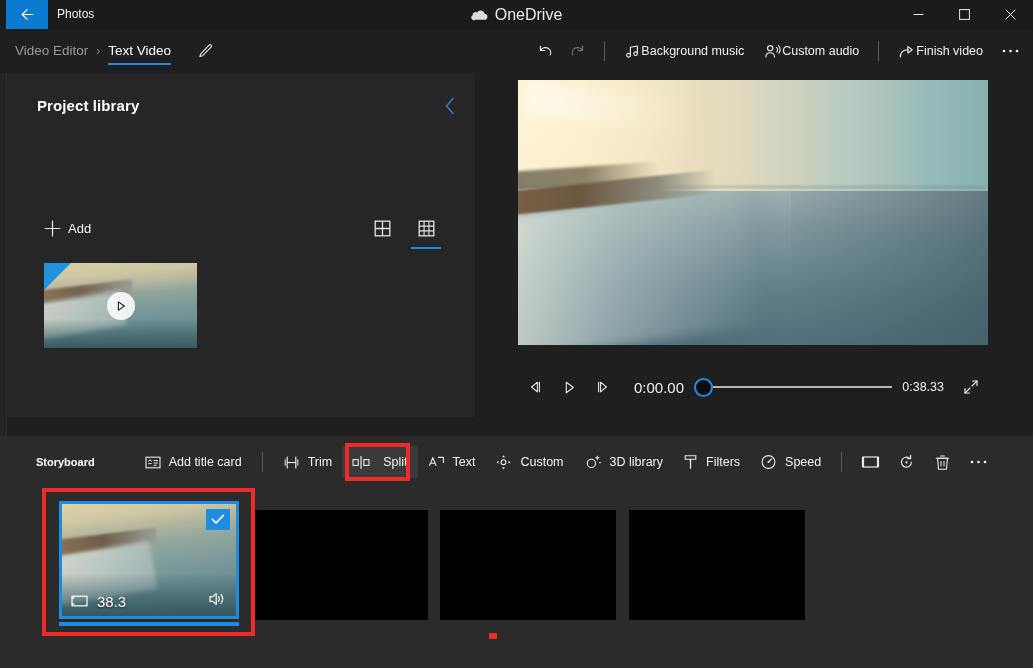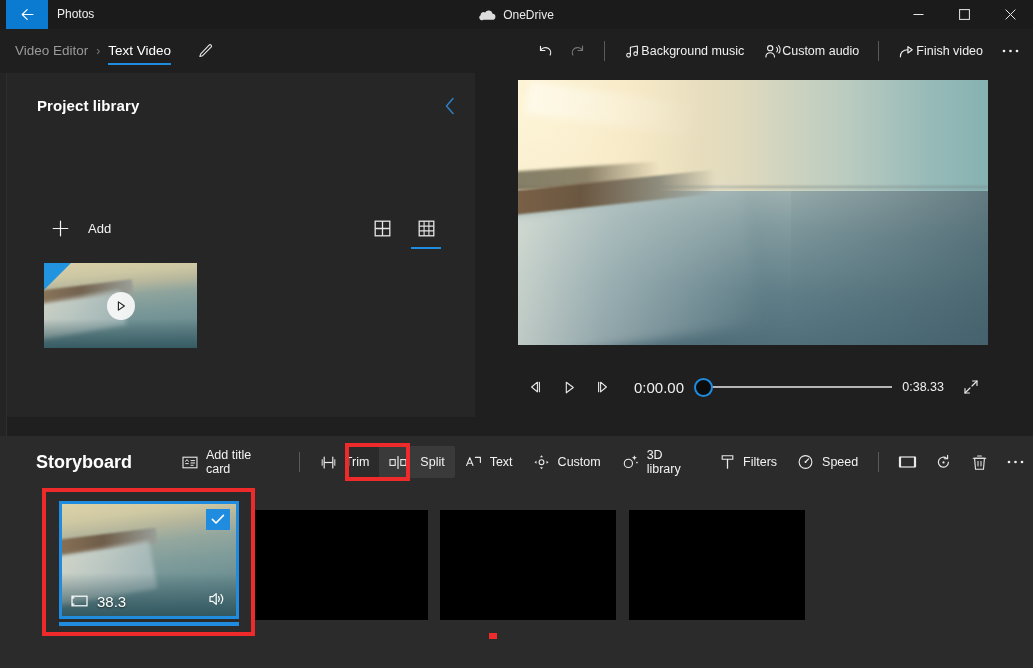--- a/index.html
+++ b/index.html
@@ -31,21 +31,21 @@
   .back-btn svg { display:block; }
   .app-title {
     position:absolute; left:57px; top:0; height:29px; line-height:29px;
     font-size:12px; color:#f0f0f0;
   }
   .onedrive {
     position:absolute; left:0; top:0; width:1033px; height:29px;
     display:flex; align-items:center; justify-content:center; gap:7px;
     pointer-events:none;
   }
-  .onedrive .od-label { font-size:12px; color:#eaeaea; }
+  .onedrive .od-label { font-size:16px; color:#eaeaea; }
   .wincontrols {
     position:absolute; right:0; top:0; height:29px; display:flex;
   }
   .wc { width:46px; height:29px; display:flex; align-items:center; justify-content:center;
         cursor:pointer; }
 
   
   .cmdbar {
     position:absolute; left:0; top:29px; width:1033px; height:44px;
     background:#1f1f1f;
@@ -76,21 +76,21 @@
   
   .library {
     position:absolute; left:7px; top:73px; width:468px; height:344px;
     background:#262626;
   }
   .lib-title { position:absolute; left:30px; top:24px; font-size:15px; font-weight:bold;
     color:#ffffff; letter-spacing:.1px; }
   .lib-collapse { position:absolute; right:10px; top:18px; width:30px; height:30px;
     display:flex; align-items:center; justify-content:center; cursor:pointer; }
   .lib-add {
-    position:absolute; left:44px; top:140px; display:flex; align-items:center; gap:18px;
+    position:absolute; left:36px; top:140px; display:flex; align-items:center; gap:6px;
     cursor:pointer; height:30px; padding-right:8px;
   }
   .lib-add-label { font-size:13px; color:#f2f2f2; }
   .lib-views { position:absolute; right:36px; top:140px; display:flex; gap:18px; }
   .lib-view { width:26px; height:30px; display:flex; align-items:center; justify-content:center;
     cursor:pointer; position:relative; }
   .lib-view.active::after {
     content:""; position:absolute; left:-2px; right:-2px; bottom:-6px; height:2px; background:#1f8ce0;
   }
 
@@ -192,21 +192,21 @@
   }
   .pb-dur { font-size:12.5px; color:#f0f0f0; margin-right:10px; }
 
   
   .storyboard {
     position:absolute; left:0; top:436px; width:1033px; height:232px;
     background:#2b2b2b;
   }
   .sb-head { position:absolute; left:0; top:0; width:1033px; height:52px; display:flex;
     align-items:center; }
-  .sb-title { margin-left:36px; font-size:18px; font-weight:bold; color:#ffffff;text-align:center; }
+  .sb-title { margin-left:36px; font-size:11px; font-weight:bold; color:#ffffff;text-align:center; }
   .sb-tools { display:flex; align-items:center; margin-left:40px; }
   .sb-item {
     display:flex; align-items:center; gap:8px; height:32px; padding:0 10px;
     font-size:12.5px; color:#f2f2f2; cursor:pointer; border-radius:2px;
   }
   .sb-item.hot { background:#3a3a3a;gap:13px; }
   .sb-icon-only { width:36px; justify-content:center; padding:0; }
   .sb-sep { width:1px; height:20px; background:#5a5a5a; margin:0 10px; }
 
   .annot {

